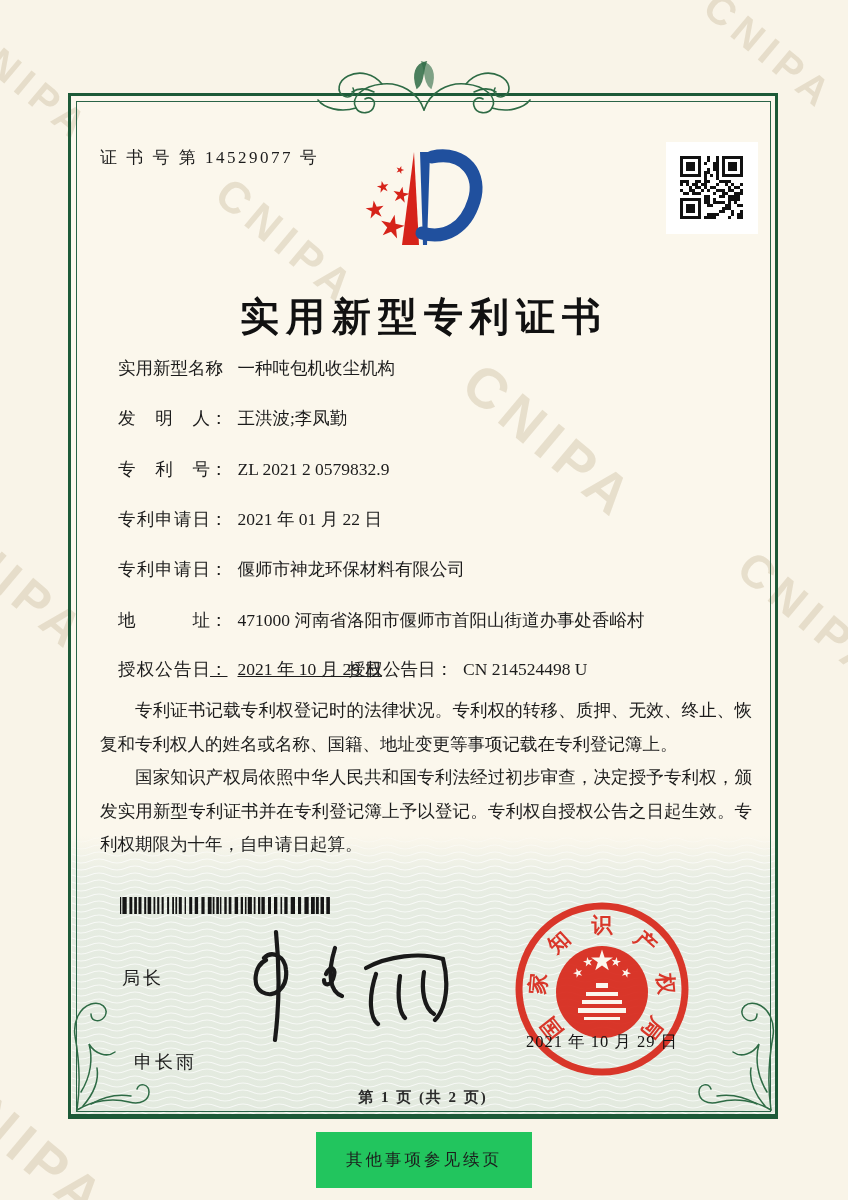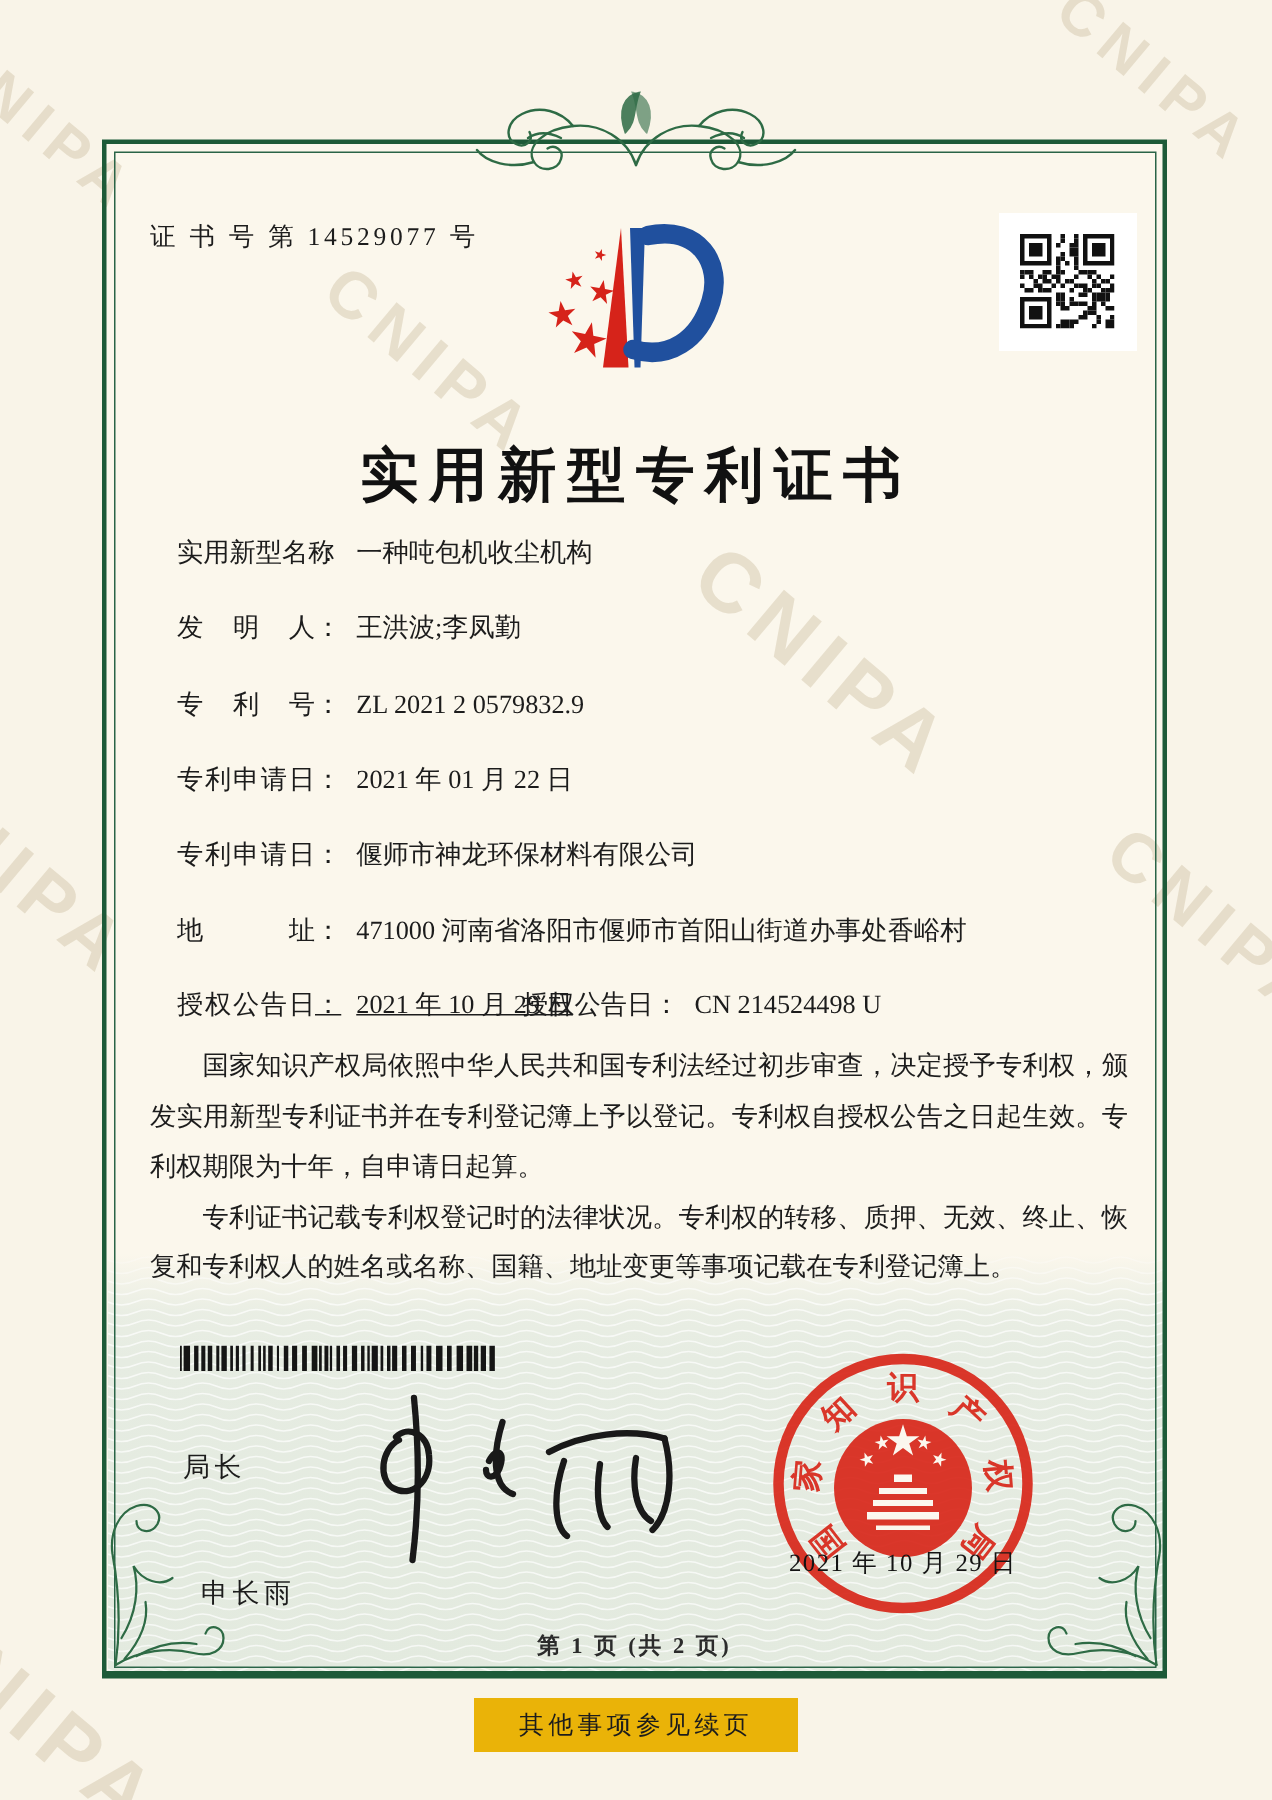--- a/index.html
+++ b/index.html
@@ -30,22 +30,22 @@
   .paras p{margin:0;text-indent:2em;}
   .barcode{left:120px;top:897px;}
   .signer-title{left:122px;top:966px;font-size:18px;letter-spacing:3px;}
   .signer-name{left:122px;top:1050px;font-size:18px;letter-spacing:3px;margin-left:12px;}
   .signature{left:238px;top:922px;}
   .seal{left:512px;top:899px;}
   .seal-date{left:502px;top:1031px;width:200px;text-align:center;font-size:16.5px;
              letter-spacing:1px;color:#141414;}
   .page-info{left:68px;top:1088px;width:710px;text-align:center;font-size:15px;
              letter-spacing:2px;color:#2b2b2b;font-weight:bold;}
-  .cont-box{left:50%;top:1132px;transform:translateX(-50%);background:#eab308;
-            padding:7px 30px;font-size:16.5px;letter-spacing:3px;white-space:nowrap;}
+  .cont-box{left:50%;top:1132px;transform:translateX(-50%);background:#22c55e;
+            padding:17px 30px;font-size:16.5px;letter-spacing:3px;white-space:nowrap;}
 </style>
 </head>
 <body>
 
 <div class="page">
 
   <div class="inner-bg"></div>
 
   <svg class="waves" id="waves" width="704" height="282">
     <defs>
@@ -318,22 +318,22 @@
     <span class="flabel">地址</span><span>：</span><span class="fvalue">471000 河南省洛阳市偃师市首阳山街道办事处香峪村</span>
   </div>
   <div class="content frow" style="top:657px;width:640px;text-decoration:underline;">
     <span class="flabel">授权公告日</span><span>：</span><span class="fvalue">2021 年 10 月 29 日</span>
     <span class="fpair2">
       <span>授权公告日</span><span>：</span><span class="fvalue">CN 214524498 U</span>
     </span>
   </div>
 
   <div class="content paras">
+    <p>专利证书记载专利权登记时的法律状况。专利权的转移、质押、无效、终止、恢复和专利权人的姓名或名称、国籍、地址变更等事项记载在专利登记簿上。</p>
     <p>国家知识产权局依照中华人民共和国专利法经过初步审查，决定授予专利权，颁发实用新型专利证书并在专利登记簿上予以登记。专利权自授权公告之日起生效。专利权期限为十年，自申请日起算。</p>
-    <p>专利证书记载专利权登记时的法律状况。专利权的转移、质押、无效、终止、恢复和专利权人的姓名或名称、国籍、地址变更等事项记载在专利登记簿上。</p>
   </div>
 
   <svg class="content barcode" id="barcode" width="216" height="17">
       <rect x="0.0" y="0" width="1.2" height="17" fill="#151515"></rect>
       <rect x="2.4" y="0" width="4.3" height="17" fill="#151515"></rect>
       <rect x="9.4" y="0" width="2.9" height="17" fill="#151515"></rect>
       <rect x="14.2" y="0" width="2.7" height="17" fill="#151515"></rect>
       <rect x="18.5" y="0" width="3.0" height="17" fill="#151515"></rect>
       <rect x="24.2" y="0" width="2.0" height="17" fill="#151515"></rect>
       <rect x="27.6" y="0" width="3.6" height="17" fill="#151515"></rect>

